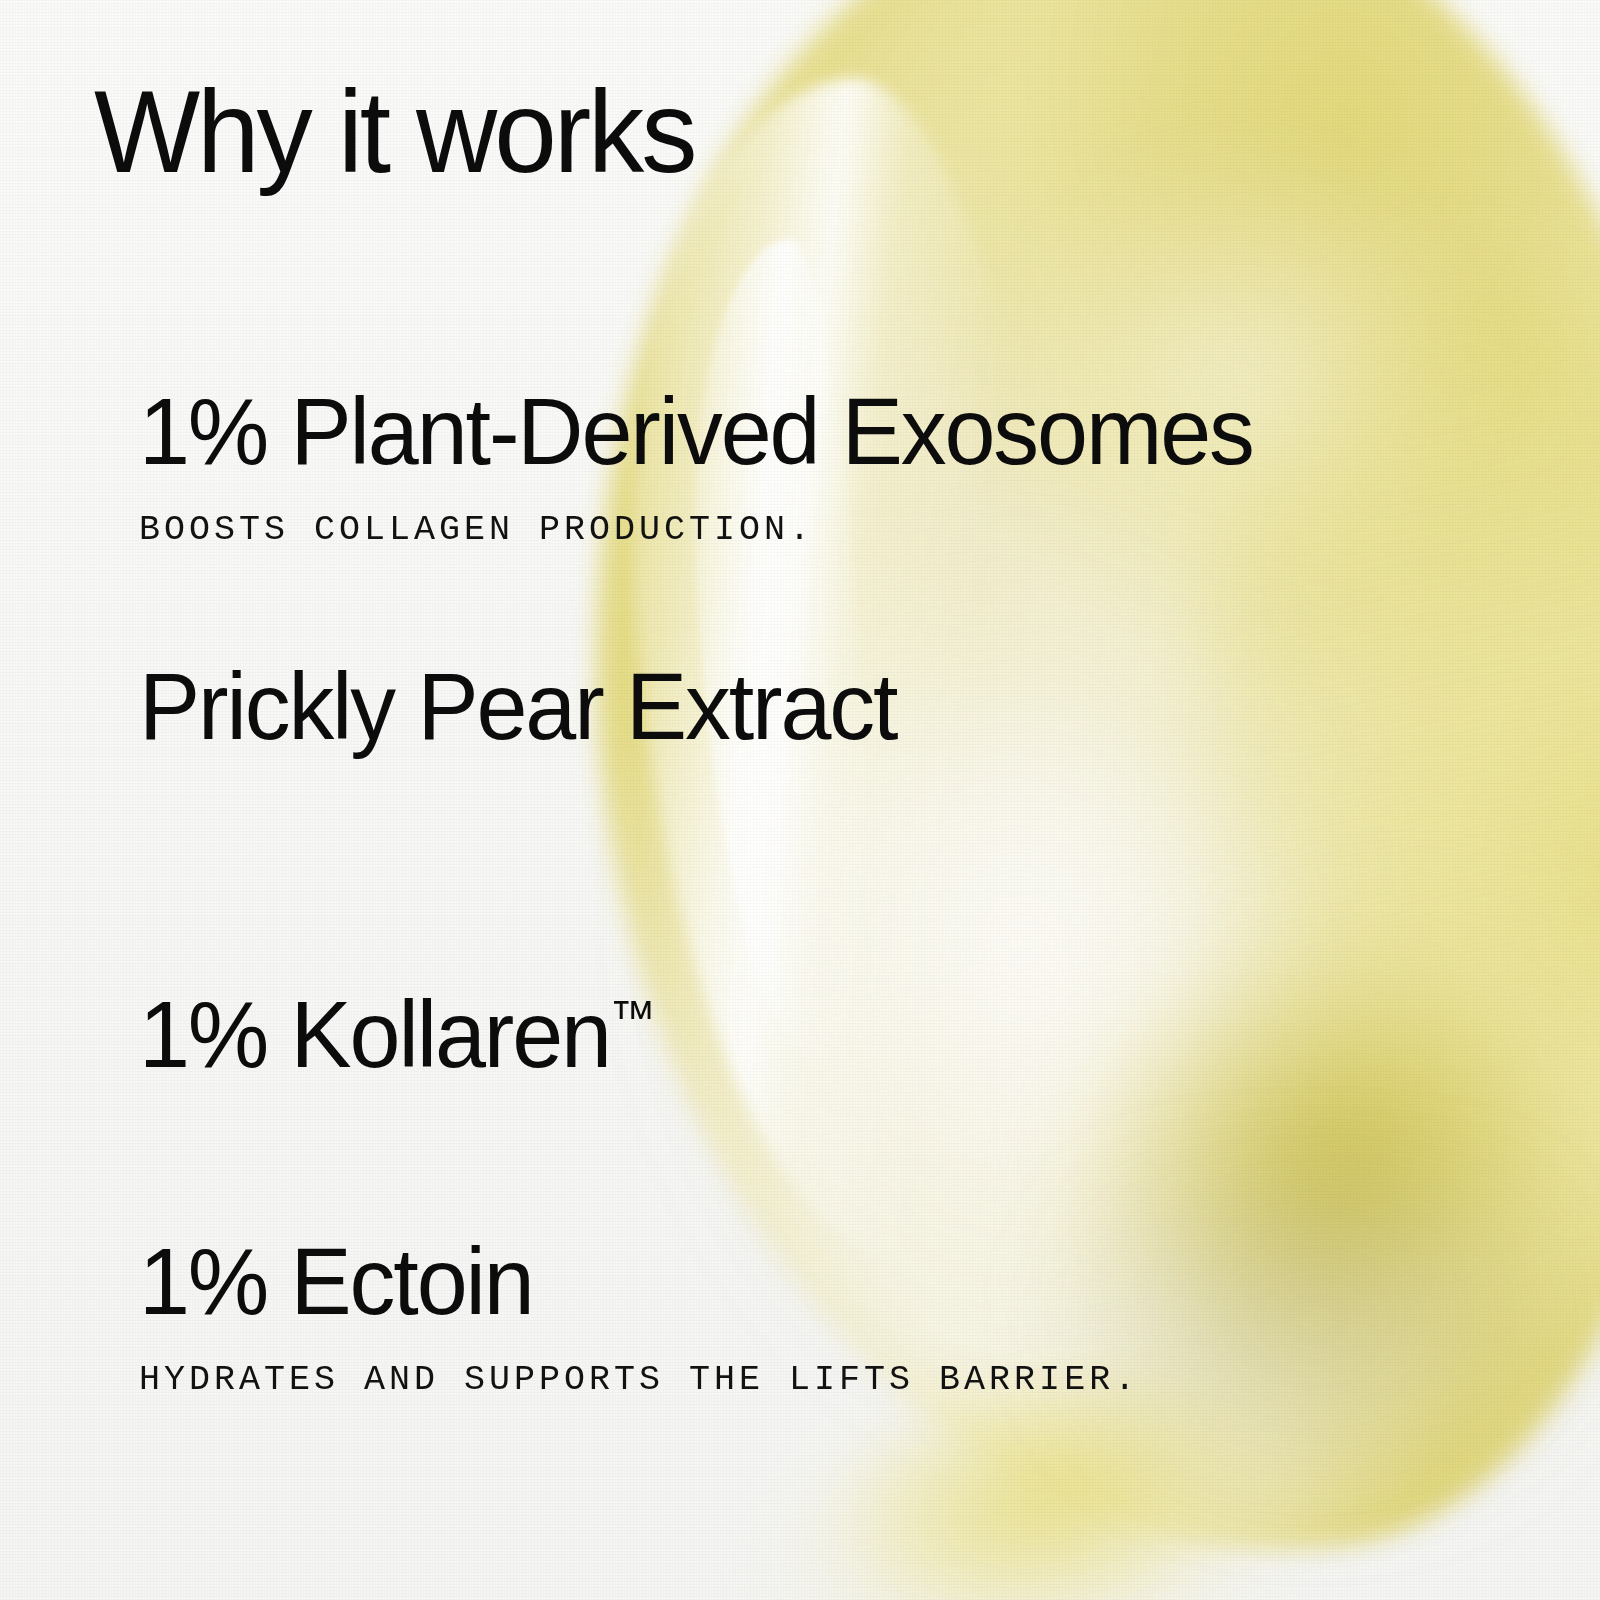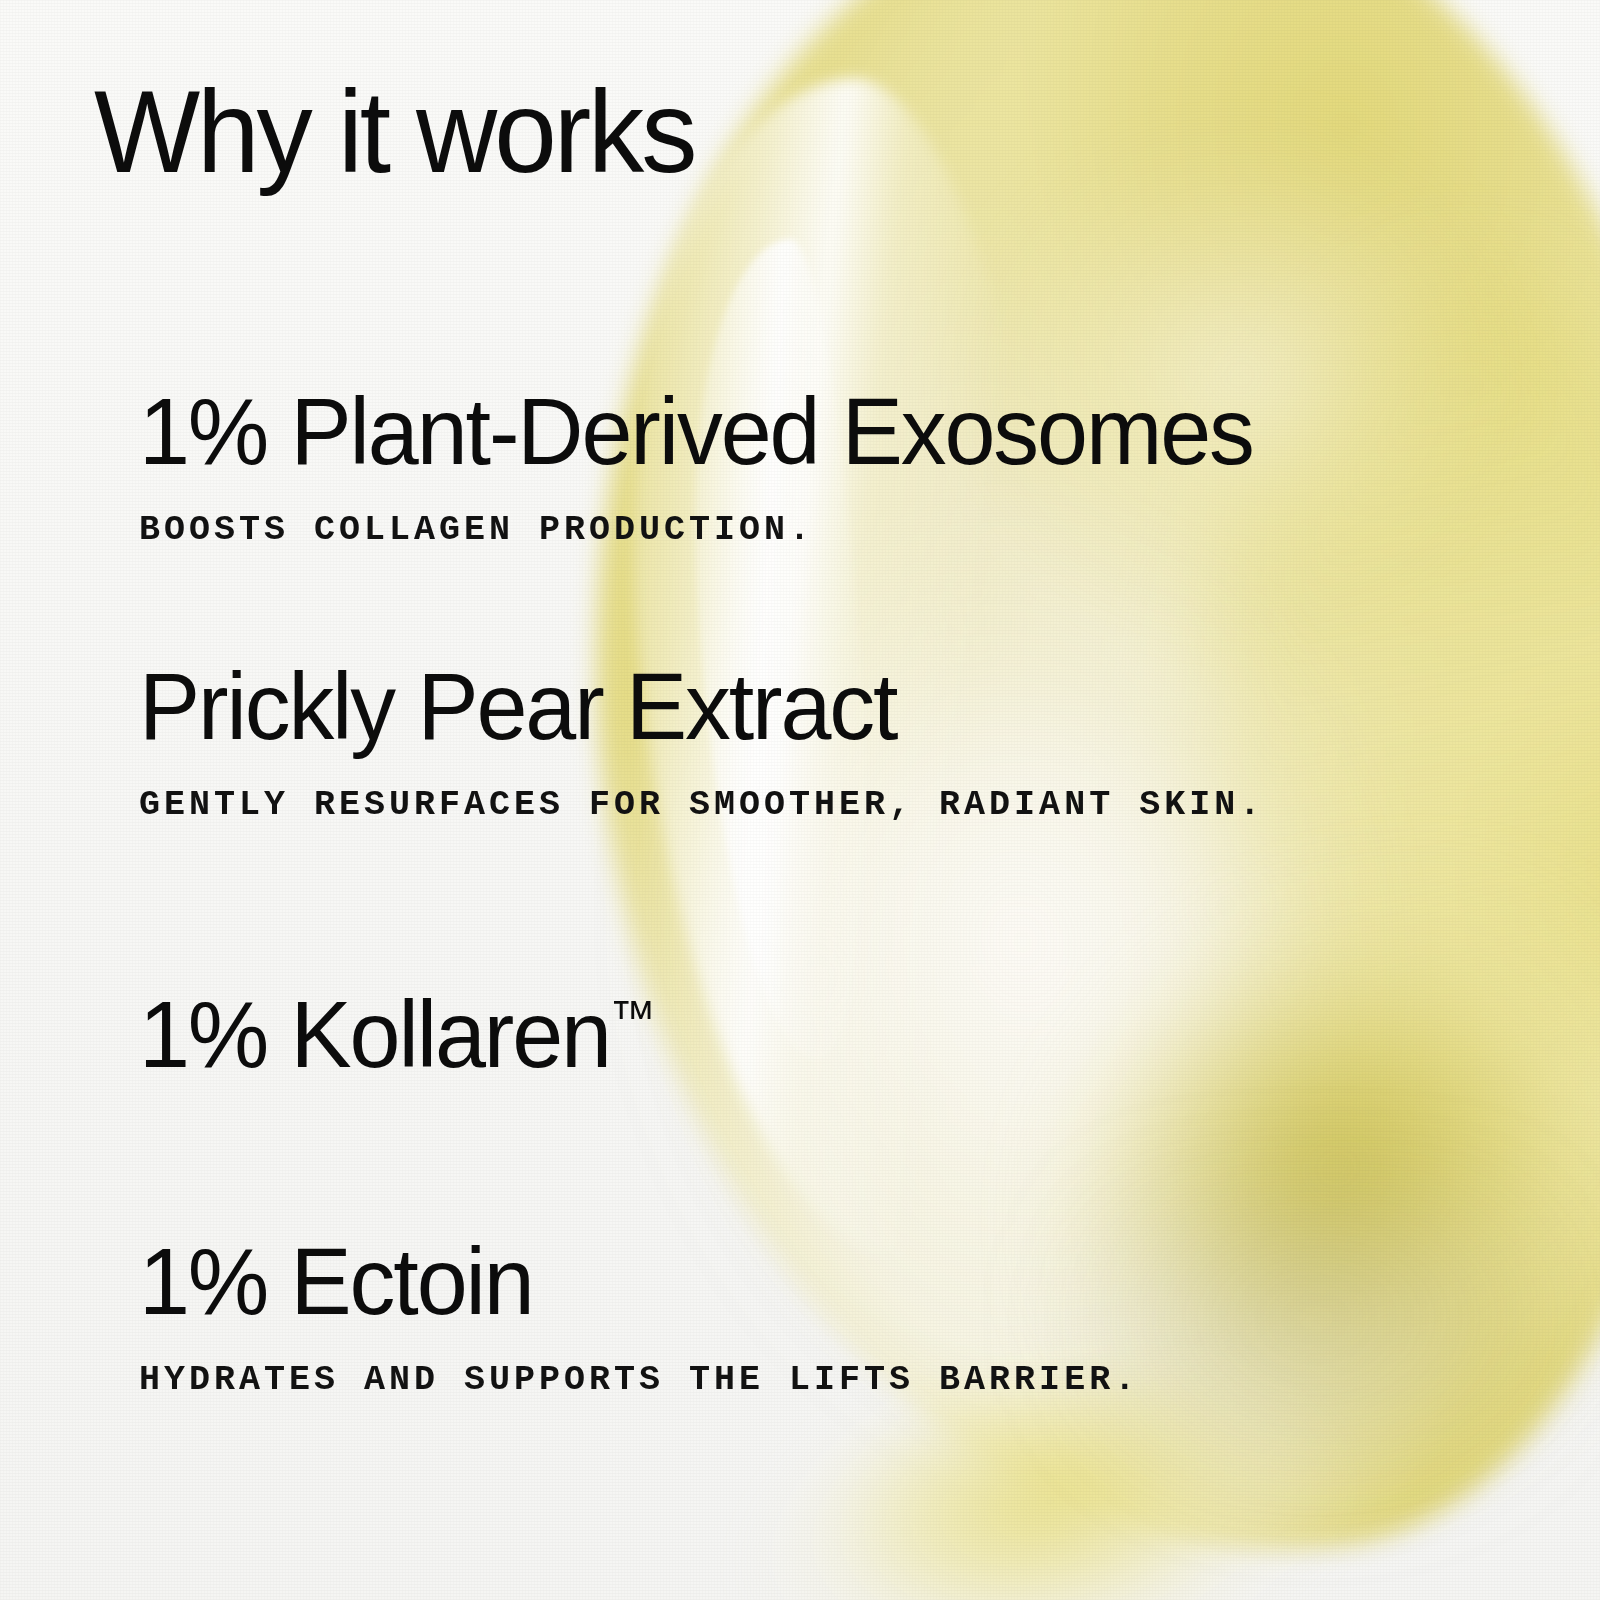--- a/index.html
+++ b/index.html
@@ -197,21 +197,21 @@
     vertical-align: super;
     letter-spacing: -0.5px;
     line-height: 0;
   }
 
   .ing-desc {
     margin: 0;
     padding-top: 34px;
     font-family: "Liberation Mono", "DejaVu Sans Mono", monospace;
     font-size: 35px;
-    font-weight: 700;
+    font-weight: 400;
     letter-spacing: 4.0px;
     line-height: 1.0;
     color: #121212;
     white-space: nowrap;
   }
 
   
   #block-0 { top: 384px; }
   #block-1 { top: 659px; }
   #block-2 { top: 987px; }
@@ -241,21 +241,20 @@
 
     <h1 class="page-title">Why it works</h1>
 
     <div class="block" id="block-0">
       <h2 class="ing-name"><span>1% Plant-Derived Exosomes</span><span class="tm"></span></h2>
       <p class="ing-desc">BOOSTS COLLAGEN PRODUCTION.</p>
     </div>
 
     <div class="block" id="block-1">
       <h2 class="ing-name"><span>Prickly Pear Extract</span><span class="tm"></span></h2>
-      <p class="ing-desc">GENTLY RESURFACES FOR SMOOTHER, RADIANT SKIN.</p>
     </div>
 
     <div class="block" id="block-2">
       <h2 class="ing-name"><span>1% Kollaren</span><span class="tm">™</span></h2>
     </div>
 
     <div class="block" id="block-3">
       <h2 class="ing-name"><span>1% Ectoin</span><span class="tm"></span></h2>
       <p class="ing-desc">HYDRATES AND SUPPORTS THE LIFTS BARRIER.</p>
     </div>

